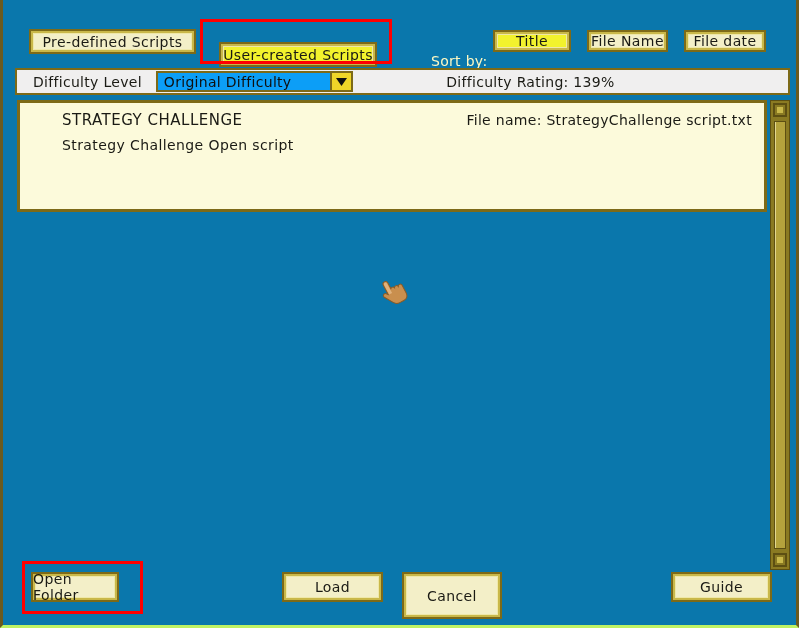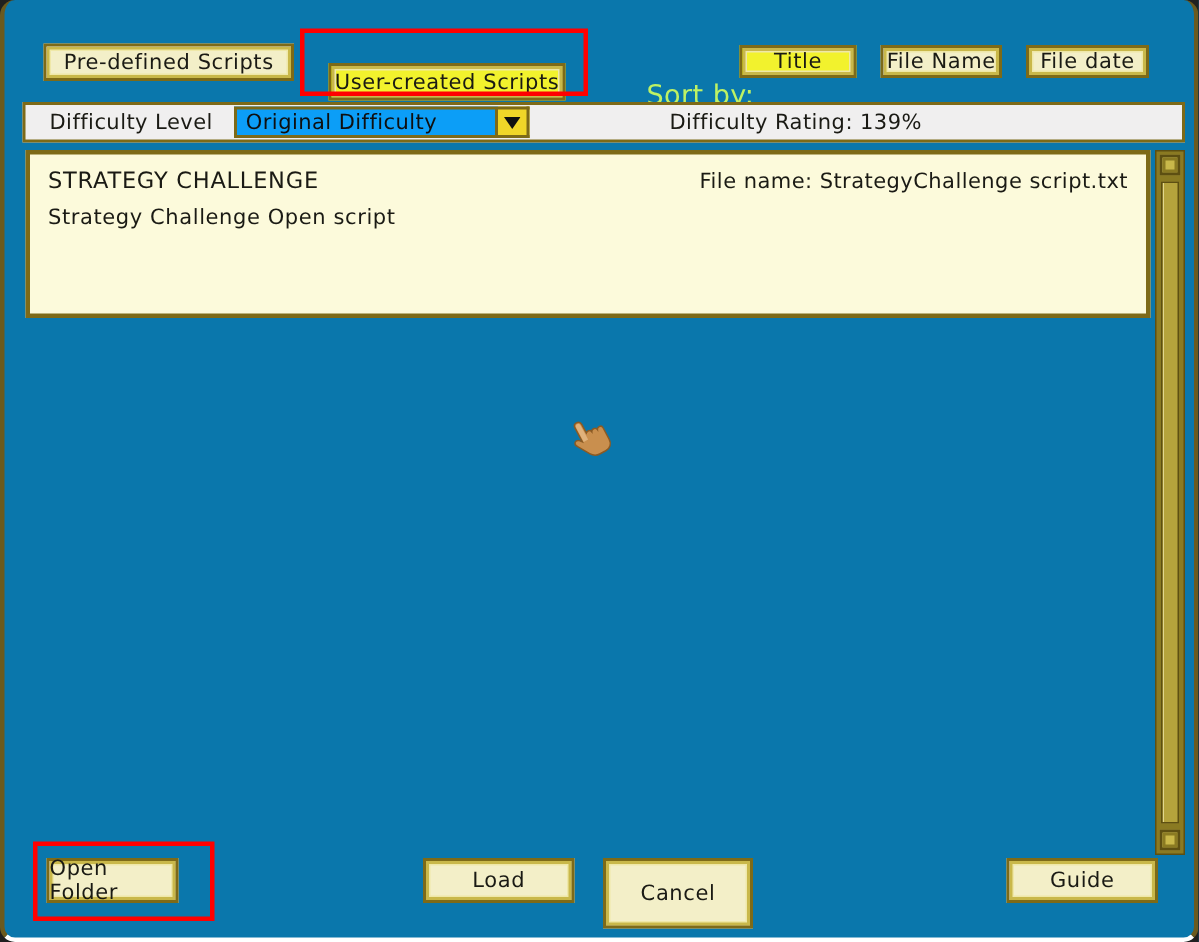--- a/index.html
+++ b/index.html
@@ -10,22 +10,21 @@
   #screen {
     position: relative;
     width: 799px;
     height: 628px;
     background: #0a77ac;
     font-family: "DejaVu Sans", sans-serif;
     overflow: hidden;
     box-sizing: border-box;
     border-left: 3px solid #6b5a1e;
     border-right: 3px solid #6b5a1e;
-    border-bottom: 3px solid #ffffff;
-    border-radius: 10px;
+    border-bottom: 3px solid #bef264;
   }
 
   
   .btn {
     position: absolute;
     box-sizing: border-box;
     background: #f3efc8;
     border: 2px solid #7d6a18;
     box-shadow:
       inset 0 0 0 2px #c9b84a,
@@ -48,22 +47,22 @@
     left: 26px;  top: 29px;  width: 167px; height: 25px;
   }
   #tab-usercreated {
     left: 216px; top: 29px;  width: 158px; height: 25px; margin-top: 13px;
   }
 
   
   #sortby-label {
     position: absolute;
     left: 428px; top: 33px;
-    font-size: 18px;
-    color: #bef264;
+    font-size: 14px;
+    color: #fef9c3;
     letter-spacing: 0.3px;
     margin-top: 20px;
   }
   #sort-title    { left: 490px; top: 30px; width: 78px; height: 22px; justify-content: center; }
   #sort-filename { left: 584px; top: 30px; width: 81px; height: 22px; }
   #sort-filedate { left: 681px; top: 30px; width: 82px; height: 22px; }
 
   
   #difficulty-row {
     position: absolute;
@@ -124,20 +123,21 @@
 
   
   #list-panel {
     position: absolute;
     left: 14px; top: 100px;
     width: 750px; height: 112px;
     box-sizing: border-box;
     background: #fcfadb;
     border: 3px solid #7d6a18;
     cursor: pointer;
+    padding-left: 30px;
   }
   #list-row-top {
     display: flex;
     justify-content: space-between;
     align-items: baseline;
     padding: 8px 12px 0 12px;
   }
   #item-title {
     font-size: 15px;
     color: #1a1a14;

